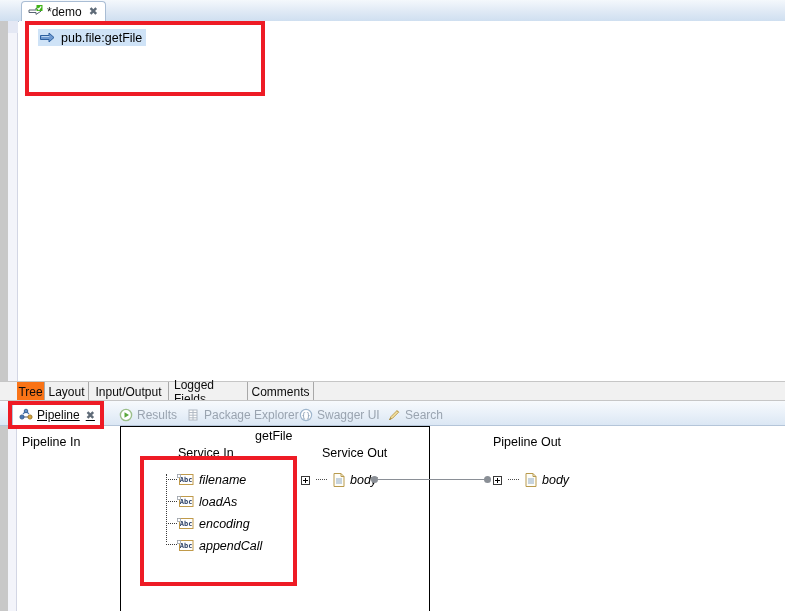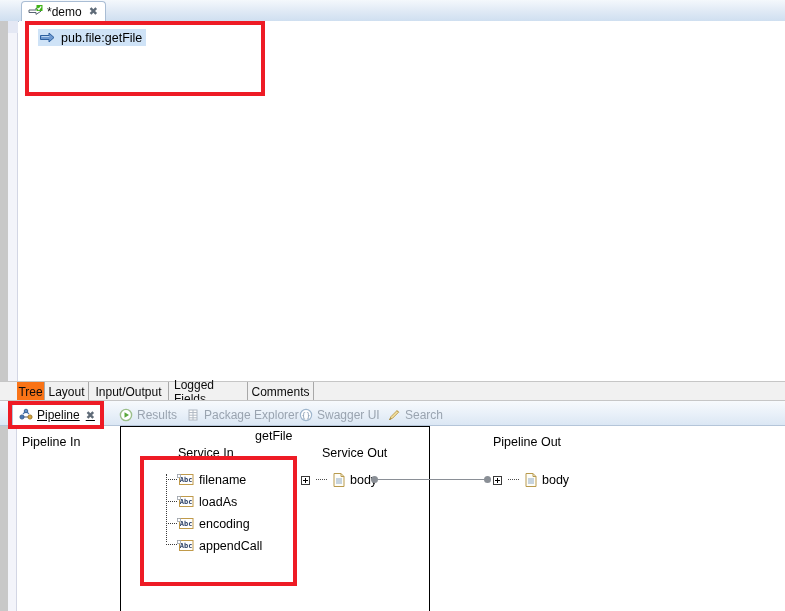--- a/index.html
+++ b/index.html
@@ -129,21 +129,21 @@
     box-sizing:border-box;background:transparent;
   }
   .svcbox-top{
     position:absolute;left:120px;top:0px;width:310px;height:1px;background:#000;
   }
 
   
   .field-row{
     position:absolute;display:flex;align-items:center;gap:5px;white-space:nowrap;height:16px;
   }
-  .field-label{font-size:12.5px;color:#000;}
+  .field-label{font-size:12.5px;color:#000;font-style:italic;}
   .abc-ico{width:17px;height:12px;display:inline-block;}
   .abc-ico svg{display:block;}
   .doc-ico{width:12px;height:14px;display:inline-block;}
   .doc-ico svg{display:block;}
   .plus-box{
     width:9px;height:9px;border:1px solid #3a3a3a;background:#fff;
     display:inline-block;position:relative;box-sizing:border-box;
   }
   .plus-box:before{content:"";position:absolute;left:1px;top:3px;width:5px;height:1px;background:#000;}
   .plus-box:after{content:"";position:absolute;left:3px;top:1px;width:1px;height:5px;background:#000;}

